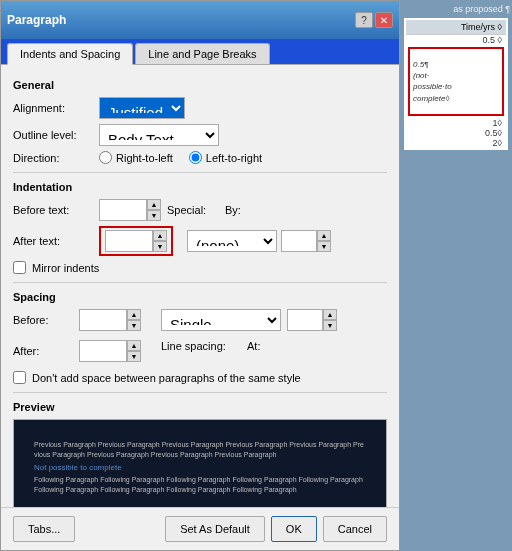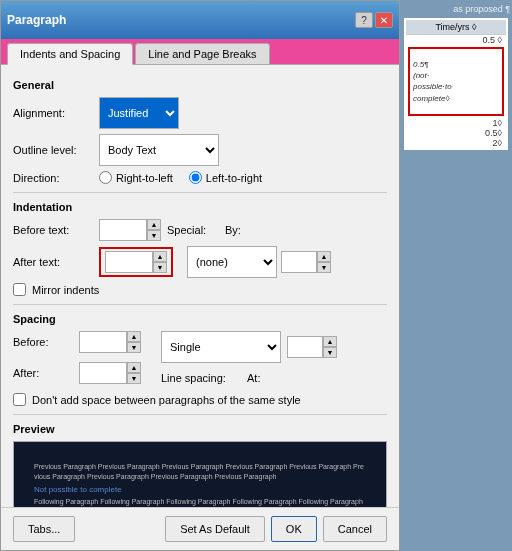--- a/index.html
+++ b/index.html
@@ -57,21 +57,21 @@
       color: #333;
     }
     .title-btn.close {
       background: #e05050;
       color: white;
     }
 
     
     .tabs {
       display: flex;
-      background: #ec4899;
+      background: #1d4ed8;
       border-bottom: 1px solid #aaa;
       padding: 4px 20px 0 6px;
       gap: 2px;
     }
     .tab {
       padding: 4px 12px;
       font-size: 11px;
       border: 1px solid #aaa;
       border-bottom: none;
       cursor: pointer;
@@ -112,22 +112,22 @@
       flex-shrink: 0;
     }
     .form-label-narrow {
       font-size: 11px;
       width: 60px;
       flex-shrink: 0;
     }
 
     
     .select-box {
-      height: 32px;
-      font-size: 11px;
+      height: 22px;
+      font-size: 15px;
       border: 1px solid #aaa;
       background: white;
       padding: 5px 4px;
       min-width: 80px;
     }
     .select-box.highlighted {
       background: #0066cc;
       color: white;
     }
     .select-box.wide {
@@ -488,21 +488,21 @@
       <button class="btn">Cancel</button>
     </div>
   </div>
 </div>
 
 <div class="right-panel">
   <div style="padding: 4px 2px; font-size:9px; text-align:right; color:#eee;">
     <span>as proposed ¶</span>
   </div>
   <div style="background:white; margin:0 4px; padding:2px;">
-    <div style="background:#d0d8e0; padding:2px 4px; font-size:9px; text-align:center; border-bottom:1px solid #ccc;">Time/yrs ◊</div>
+    <div style="background:#d0d8e0; padding:2px 4px; font-size:9px; text-align:right; border-bottom:1px solid #ccc;">Time/yrs ◊</div>
     <div class="right-panel-value">0.5 ◊</div>
     <div class="right-panel-cell highlighted" style="white-space:pre-line; font-size:8px;">0.5¶
 (not·
 possible·to
 complete◊</div>
     <div class="right-panel-value">1◊</div>
     <div class="right-panel-value">0.5◊</div>
     <div class="right-panel-value">2◊</div>
   </div>
 </div>

